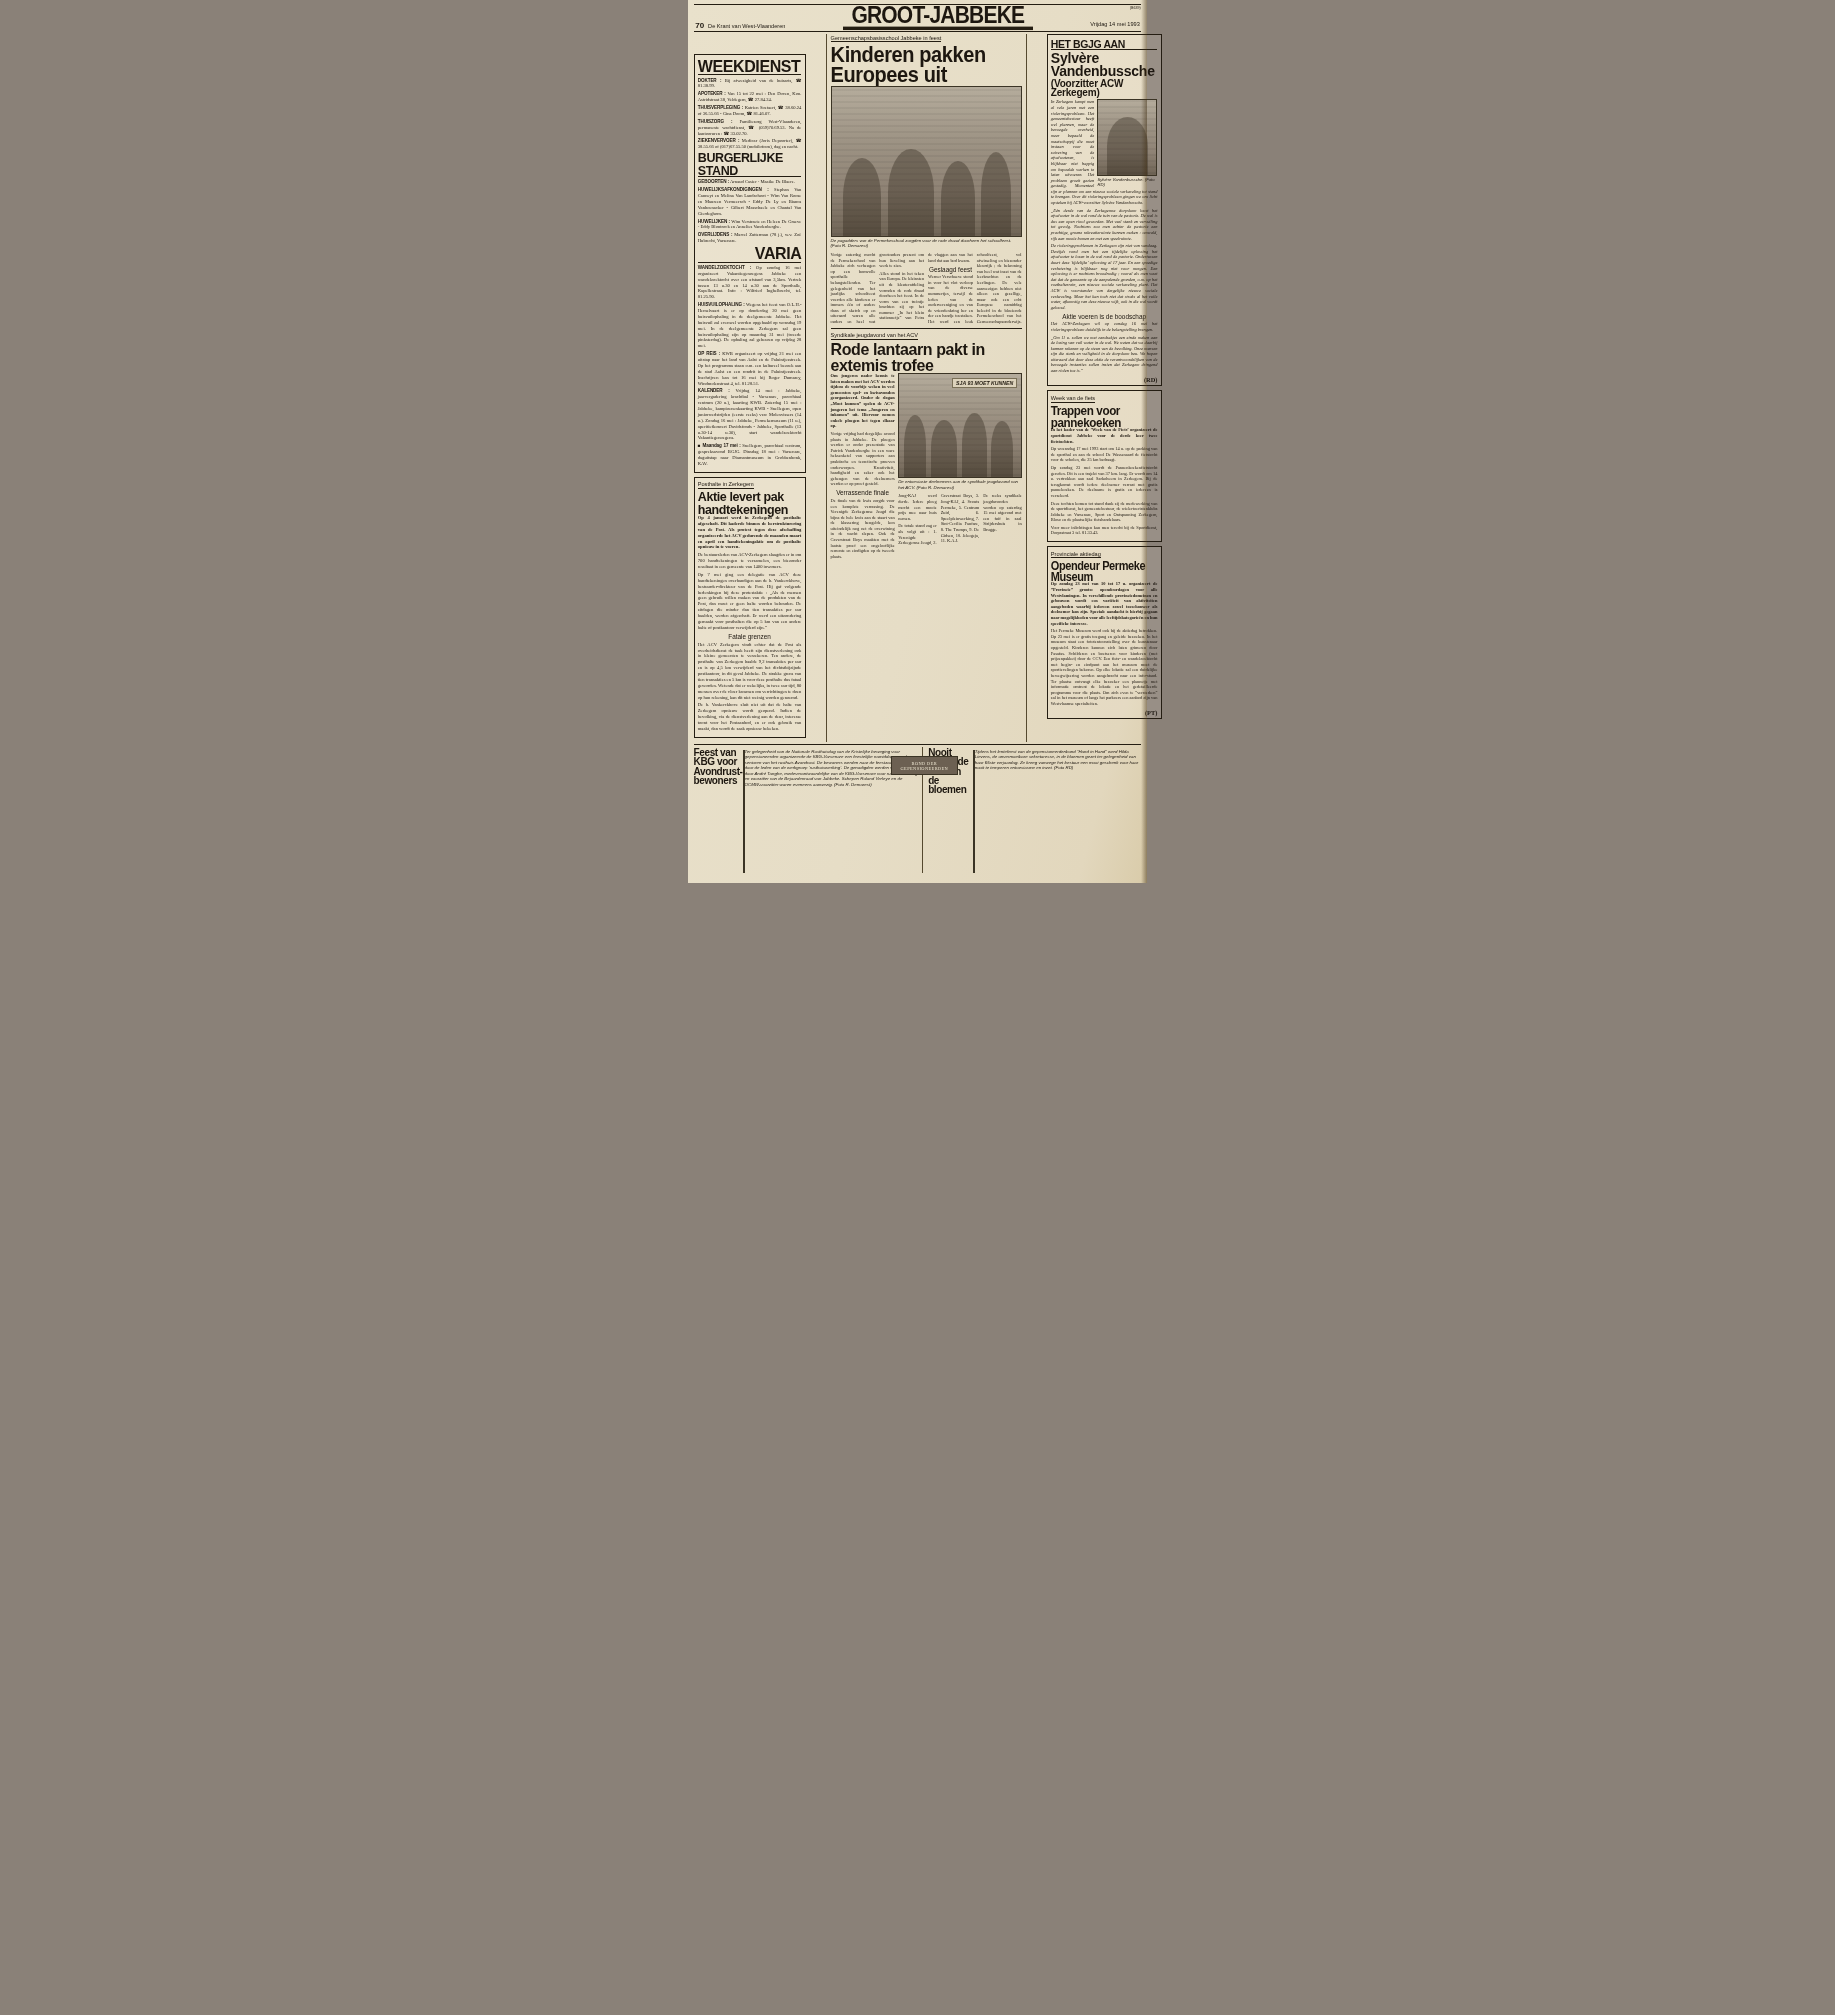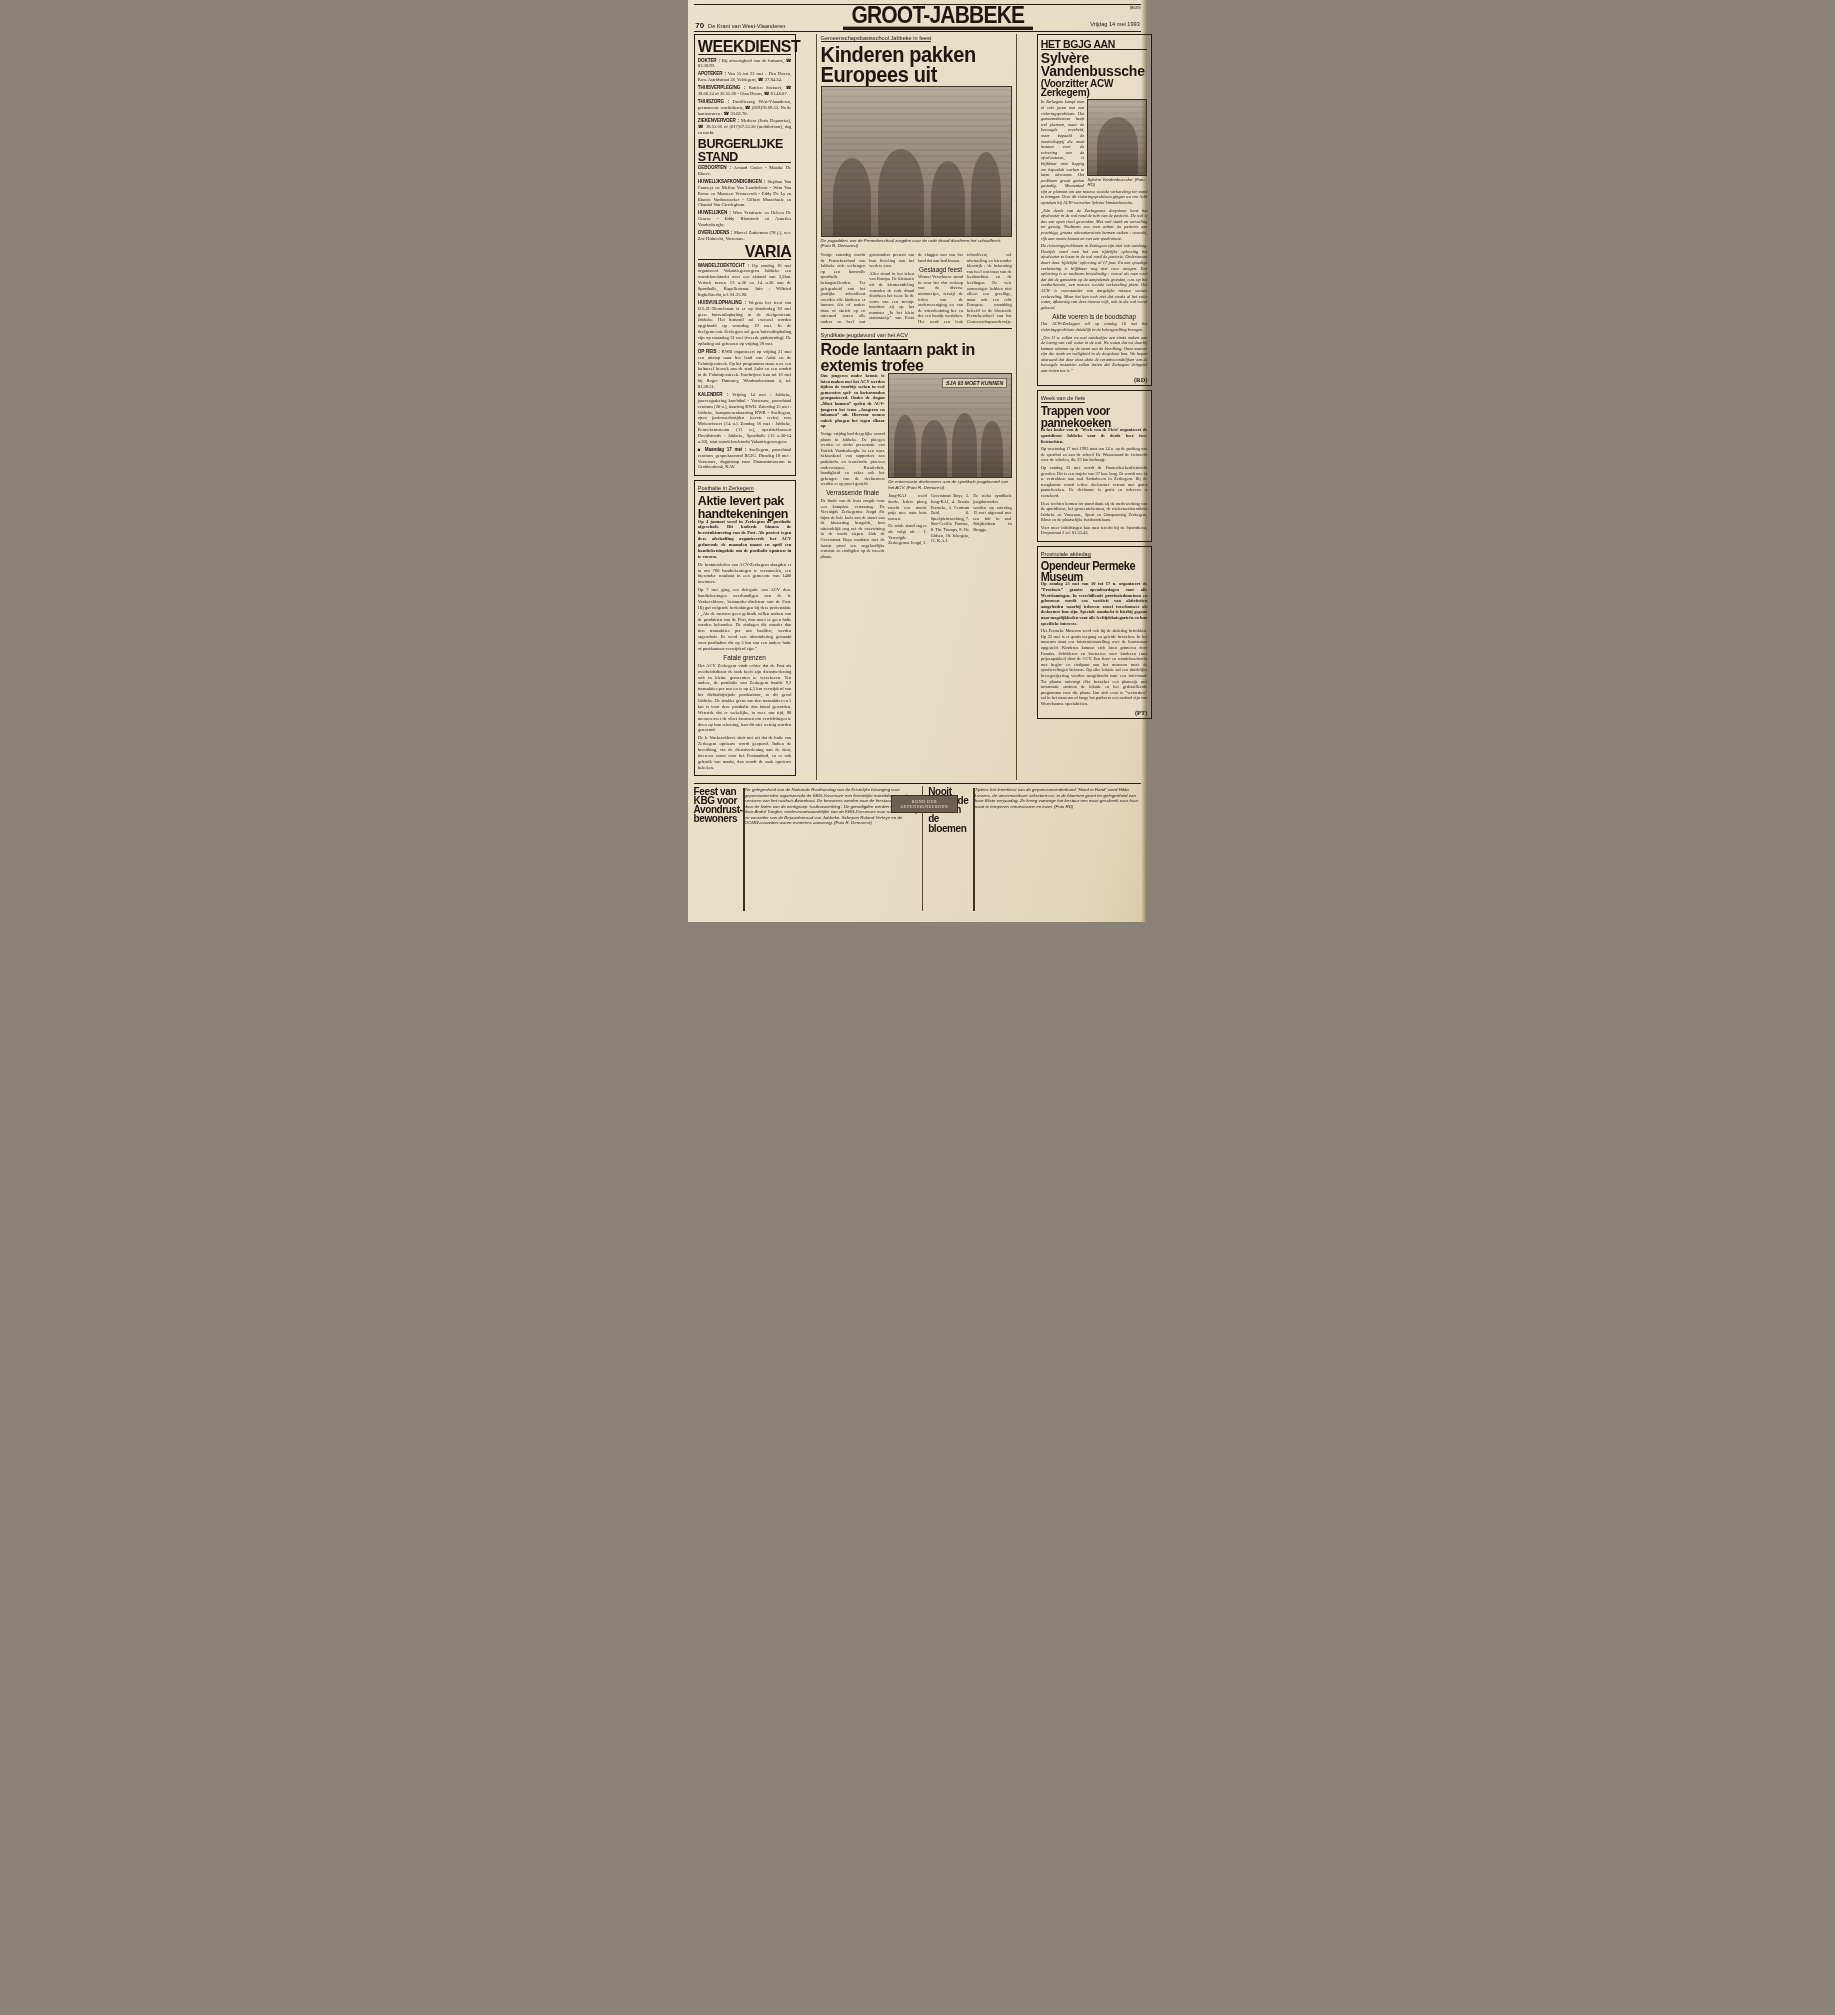--- a/index.html
+++ b/index.html
@@ -59,21 +59,21 @@
   }
   .photo{
     position:relative;border:0.4px solid #3b3425;
     background:
       repeating-linear-gradient(0deg,rgba(0,0,0,.05) 0 0.4px,rgba(0,0,0,0) 0.4px 1.2px),
       linear-gradient(180deg,#b5ac9c 0%,#9e9485 35%,#8e8274 70%,#6f6455 100%);
   }
   .boxed{border:0.8px solid #241d12;padding:2.8px 3.2px;margin-bottom:4px;background:rgba(255,250,235,.12);}
   
   .main-row{display:flex;align-items:stretch;}
-  .col-left{width:102px;flex:none;}
+  .col-left{width:112px;flex:none;margin-top:20px;}
   .col-center{flex:1;padding:0 4px;border-left:0.4px solid #55492f;border-right:0.4px solid #55492f;margin:0 20px;}
   .col-right{width:115px;flex:none;}
   .col-left p, .col-left .lbl{font-size:4.6px;line-height:1.28;}
   .col-center p{font-size:4.4px;line-height:1.27;}
   .col-right p{font-size:4.4px;line-height:1.27;}
   .t-weekdienst{font-size:16px;}
   .t-burgerlijke{font-size:12.5px;}
   .t-varia{font-size:16px;text-align:right;}
   .t-posthalte{font-size:12.5px;}
   .t-school{font-size:20px;margin-bottom:4px;}

